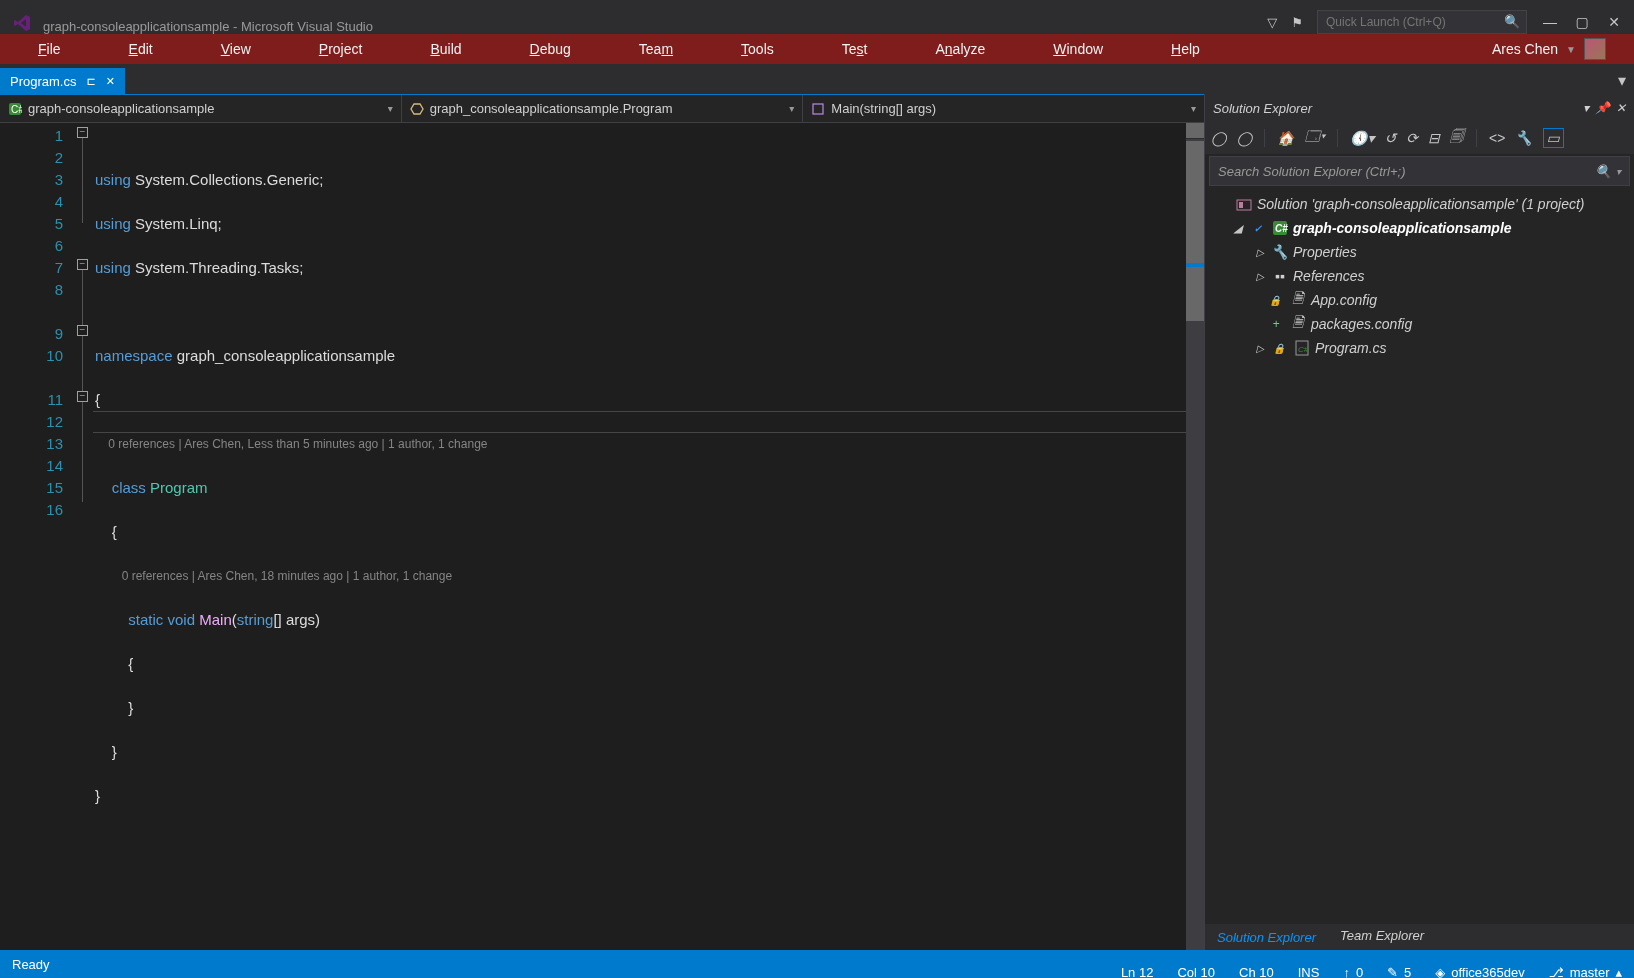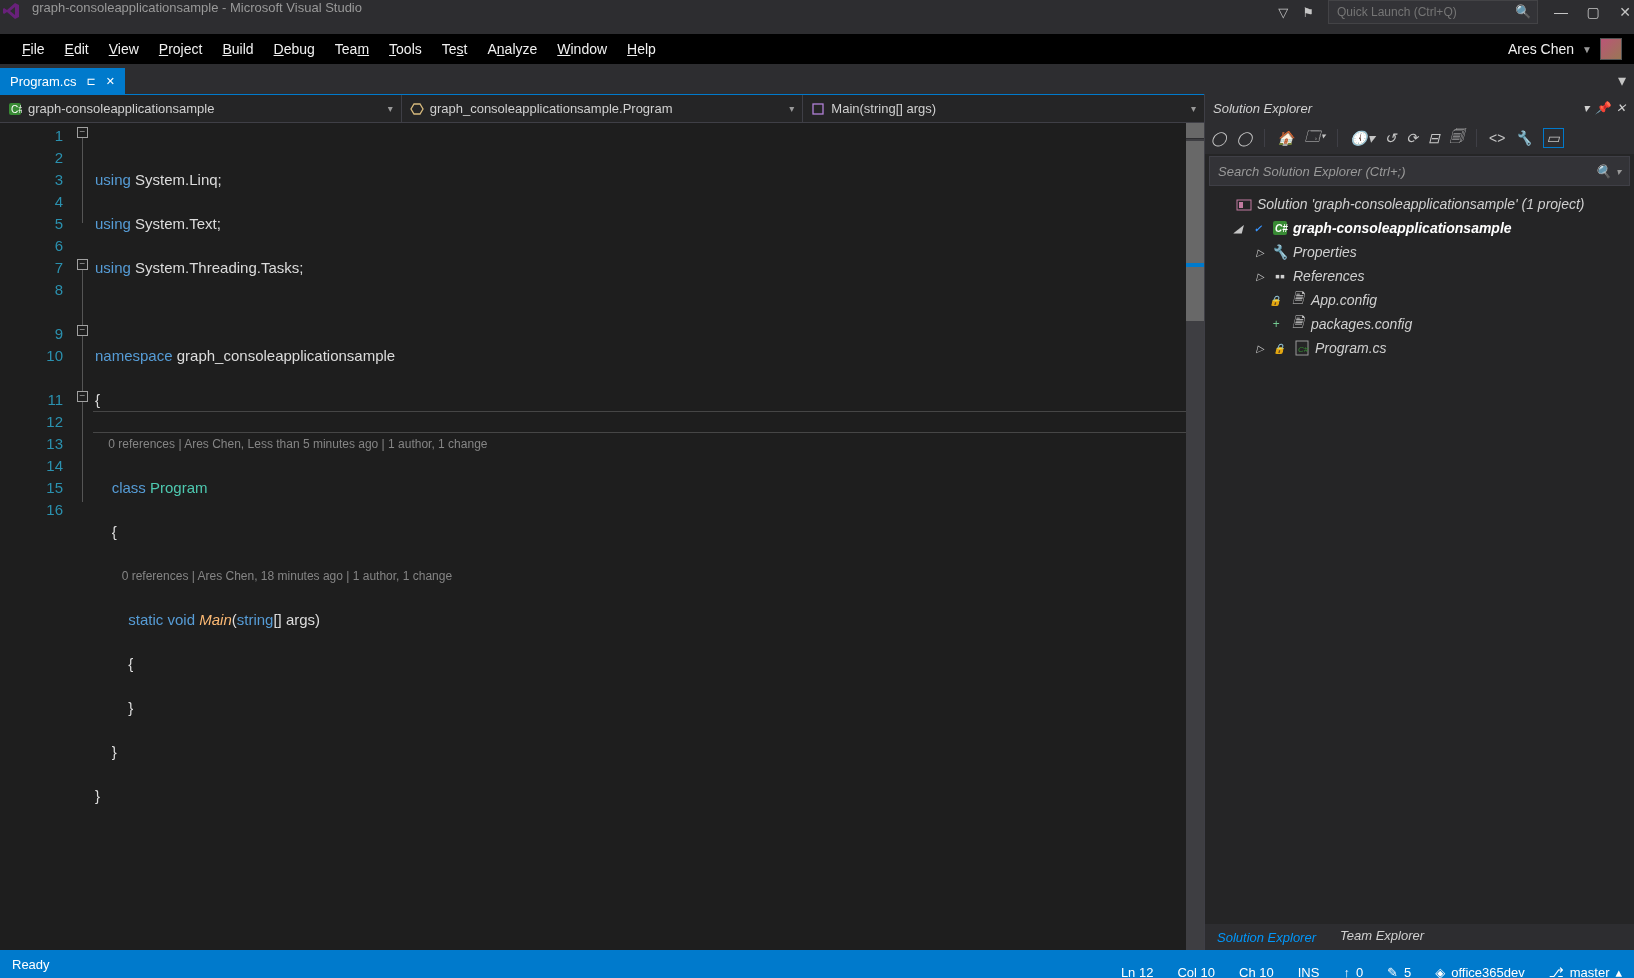--- a/index.html
+++ b/index.html
@@ -14,22 +14,22 @@
   background: #2d2d30;
   color: #f1f1f1;
   overflow: hidden;
   display: flex;
   flex-direction: column;
 }
 .titlebar {
   height: 34px;
   background: #2d2d30;
   display: flex;
-  align-items: flex-start;
-  padding: 0 0;
+  align-items: flex-end;
+  padding: 0 11px;
   font-size: 13px;
   color: #999;
 }
 .titlebar .vs-logo {
   width: 22px;
   height: 22px;
   margin-right: 10px;
   display: flex;
   align-items: center;
   justify-content: center;
@@ -52,26 +52,27 @@
 .quick-launch-wrap .search-icon {
   position: absolute;
   right: 6px;
   top: 4px;
   color: #c5c5c5;
   font-size: 13px;
 }
 .win-btn { width: 18px; text-align: center; font-size: 14px; color: #c5c5c5; cursor: pointer;}
 .menubar {
   height: 30px;
-  background: #000000;
-  display: flex;
-  align-items: center;
-  padding: 0 12px;
+  background: #7f1d1d;
+  display: flex;
+  align-items: center;
+  padding: 0 28px;
   font-size: 14px;
   color: #f1f1f1;
+  gap: 48px;
 }
 .menubar .menu-item { padding: 4px 10px; cursor: pointer; }
 .menubar .menu-item .ul { text-decoration: underline; }
 .menubar .right { margin-left: auto; display:flex; align-items:center; gap:8px; }
 .avatar {
   width: 22px; height: 22px; background: linear-gradient(135deg,#b57,#975);
   border:1px solid #555;
 }
 .tabbar {
   height: 30px;
@@ -166,21 +167,21 @@
   flex: 1;
   background: #1e1e1e;
   color: #dcdcdc;
   padding-top: 2px;
   line-height: 22px;
   white-space: pre;
   position: relative;
 }
 .code-text .kw { color: #569cd6; }
 .code-text .cls { color: #4ec9b0; }
-.code-text .fn { color: #fdba74; font-style: italic; }
+.code-text .fn { color: #f0abfc; }
 .code-text .codelens {
   color: #858585;
   font-family: "Segoe UI", sans-serif;
   font-size: 12px;
 }
 .cursor-line {
   position: absolute;
   left: 0; right: 0;
   height: 22px;
   border: 1px solid #464646;
@@ -408,22 +409,22 @@
         <div class="fold-line" style="top:15px;height:85px"></div>
         <div class="fold-box" style="top:136px">−</div>
         <div class="fold-line" style="top:147px;height:55px"></div>
         <div class="fold-box" style="top:202px">−</div>
         <div class="fold-line" style="top:213px;height:55px"></div>
         <div class="fold-box" style="top:268px">−</div>
         <div class="fold-line" style="top:279px;height:100px"></div>
       </div>
       <div class="code-text">
         <div class="cursor-line" style="top:288px"></div>
+<div class="code-line"><span class="kw">using</span> <span>System.Collections.Generic;</span></div>
 <div class="code-line"><span class="kw">using</span> <span>System.Linq;</span></div>
-<div class="code-line"><span class="kw">using</span> <span>System.Text;</span></div>
 <div class="code-line"><span class="kw">using</span> <span>System.Threading.Tasks;</span></div>
 <div class="code-line"> </div>
 <div class="code-line"><span class="kw">namespace</span> <span>graph_consoleapplicationsample</span></div>
 <div class="code-line">{</div>
 <div class="code-line codelens">    <span>0 references | Ares Chen, Less than 5 minutes ago | 1 author, 1 change</span></div>
 <div class="code-line">    <span class="kw">class</span> <span class="cls">Program</span></div>
 <div class="code-line">    {</div>
 <div class="code-line codelens">        <span>0 references | Ares Chen, 18 minutes ago | 1 author, 1 change</span></div>
 <div class="code-line">        <span class="kw">static</span> <span class="kw">void</span> <span class="fn">Main</span>(<span class="kw">string</span><span>[] args)</span></div>
 <div class="code-line">        {</div>

